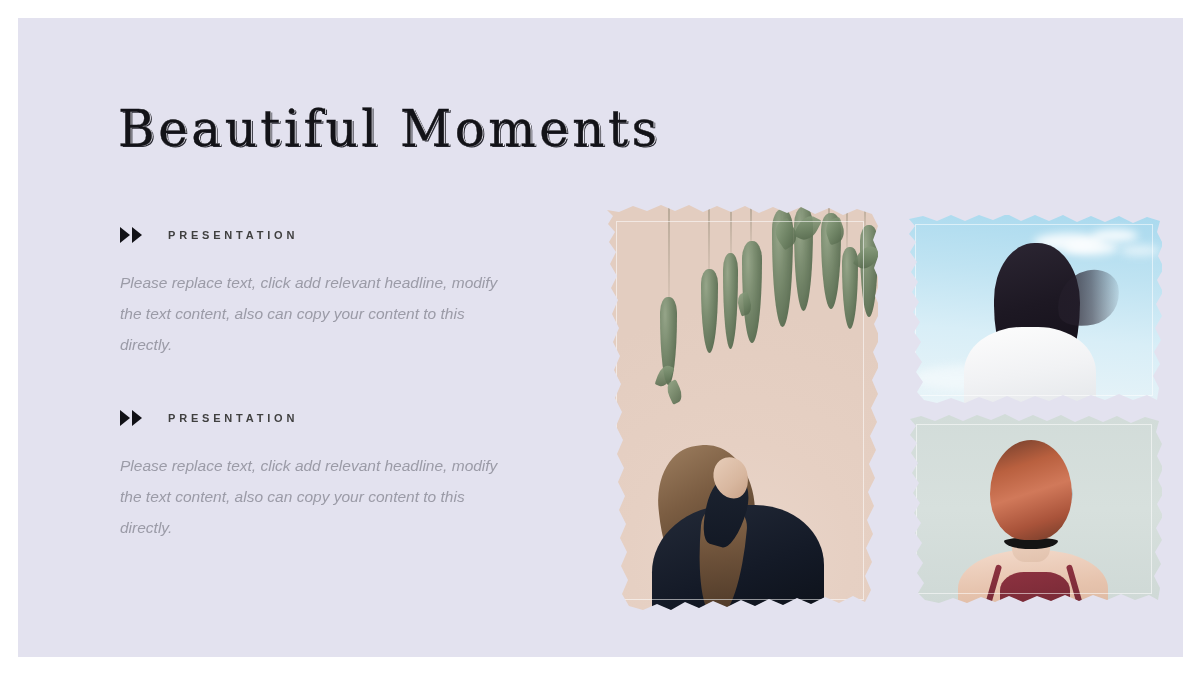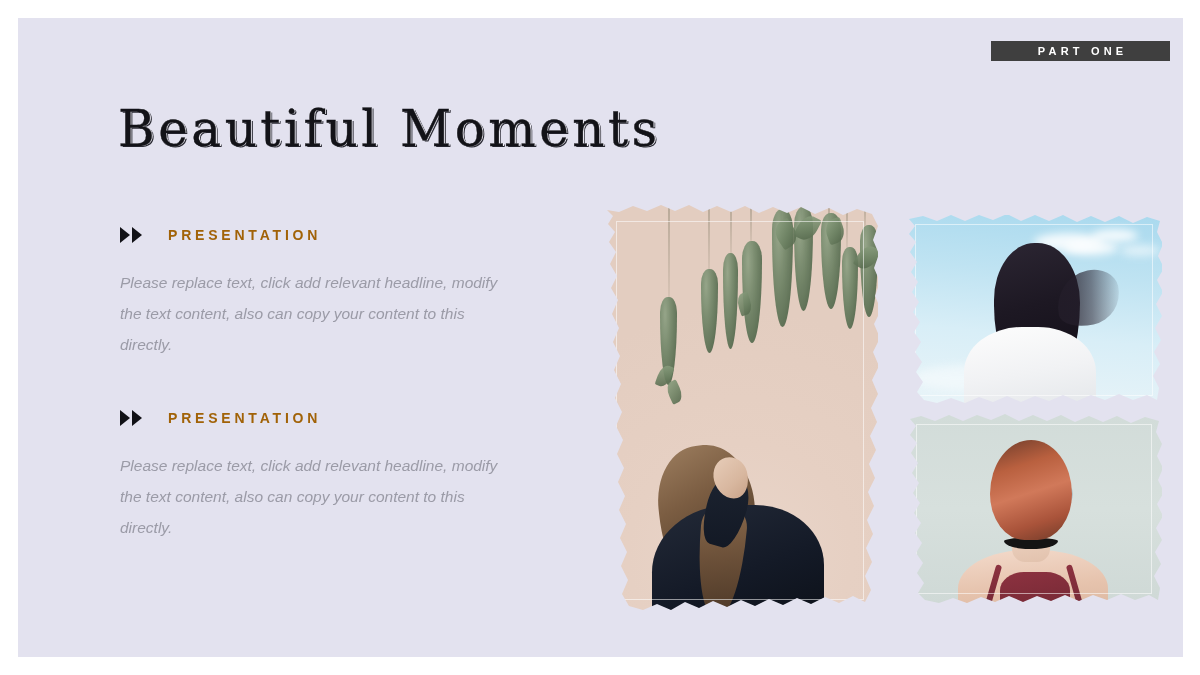--- a/index.html
+++ b/index.html
@@ -79,24 +79,24 @@
     gap: 2px;
     margin-right: 26px;
   }
   .arrow {
     width: 0; height: 0;
     border-top: 8px solid transparent;
     border-bottom: 8px solid transparent;
     border-left: 10px solid #111116;
   }
   .block-label {
-    font-size: 14px;
+    font-size: 11px;
     font-weight: bold;
     letter-spacing: 3.8px;
-    color: #a16207;
+    color: #404040;
   }
   .block-body {
     margin-top: 20px;
     font-size: 15.5px;
     line-height: 31px;
     color: #9b9ba7;
     max-width: 400px;
     font-style: italic;
   }
 
@@ -310,21 +310,20 @@
     background: linear-gradient(180deg, #8d3240, #742935);
     transform: rotate(-16deg);
     border-radius: 3px;
   }
 </style>
 </head>
 <body>
 
 <div id="slide">
 
-  <div id="part-badge">PART ONE</div>
 
   <div id="slide-title">Beautiful Moments</div>
 
   <div class="text-block" id="block-1">
     <div class="block-head">
       <span class="arrows">
         <span class="arrow"></span>
           <span class="arrow"></span>
       </span>
       <span class="block-label">PRESENTATION</span>

